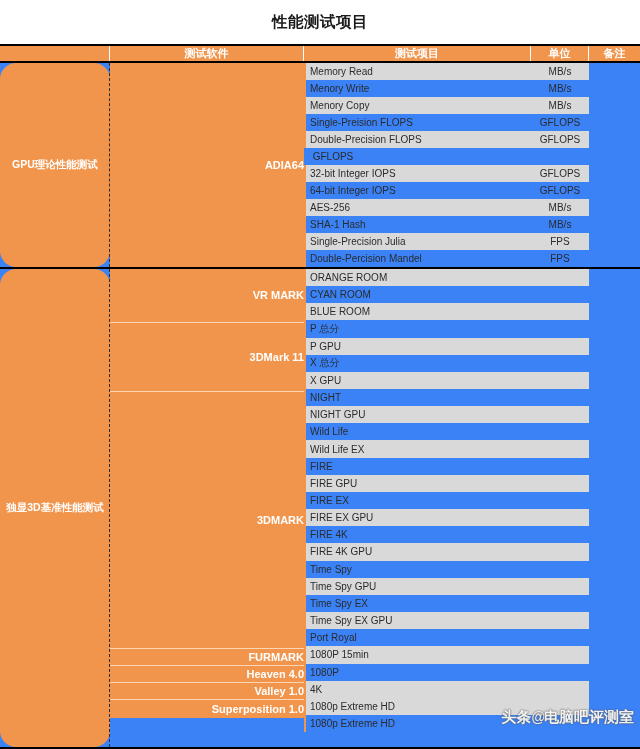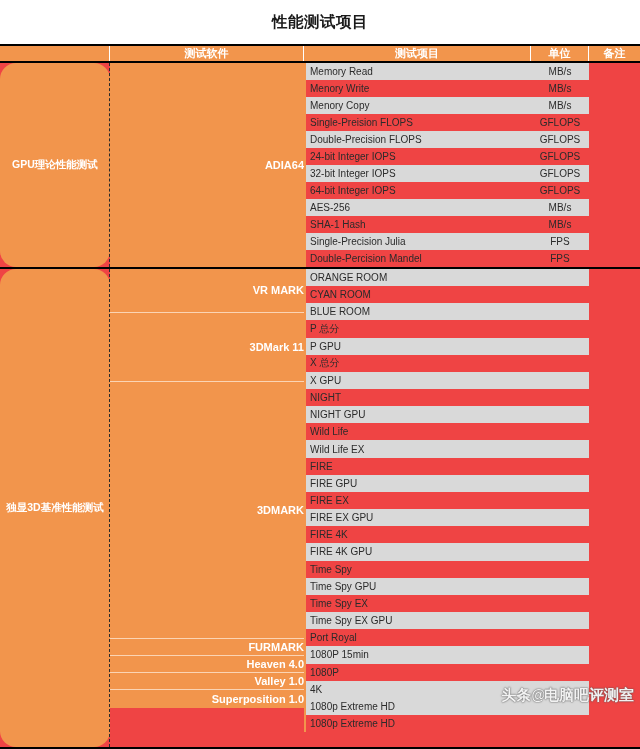--- a/index.html
+++ b/index.html
@@ -5,21 +5,21 @@
   * { box-sizing: border-box; margin: 0; padding: 0; }
   html, body {
     width: 640px; height: 749px;
     background: #ffffff;
     font-family: "Liberation Sans", "DejaVu Sans", sans-serif;
     overflow: hidden;
   }
   #page {
     position: relative;
     width: 640px; height: 749px;
-    background: #ef4444;
+    background: #3b82f6;
   }
 
   
   .title-bar {
     height: 44px;
     display: flex; align-items: center; justify-content: center;
     background: #ffffff;
   }
   .title-text {
     font-size: 15.5px;
@@ -131,21 +131,21 @@
   }
   .item-note {
     width: 51px;
     height: 100%;
   }
 
   
   .watermark {
     position: absolute;
     right: 6px;
-    bottom: 44px;
+    bottom: 22px;
     font-size: 15px;
     font-weight: bold;
     color: rgba(255,255,255,0.92);
     text-shadow: 0 0 2px rgba(90,90,90,0.85), 0 0 1px rgba(60,60,60,0.9);
     pointer-events: none;
     white-space: nowrap;
     margin-left: 38px;
   }
   .wm-logo {
     display: inline-block;
@@ -203,21 +203,20 @@
               <div class="item-name">Single-Preision FLOPS</div>
               <div class="item-unit">GFLOPS</div>
               <div class="item-note"></div>
             </div>
             <div class="item-row alt">
               <div class="item-name">Double-Precision FLOPS</div>
               <div class="item-unit">GFLOPS</div>
               <div class="item-note"></div>
             </div>
             <div class="item-row">
-              <div class="item-name">24-bit Integer IOPS</div>
               <div class="item-unit">GFLOPS</div>
               <div class="item-note"></div>
             </div>
             <div class="item-row alt">
               <div class="item-name">32-bit Integer IOPS</div>
               <div class="item-unit">GFLOPS</div>
               <div class="item-note"></div>
             </div>
             <div class="item-row">
               <div class="item-name">64-bit Integer IOPS</div>
@@ -244,21 +243,21 @@
               <div class="item-unit">FPS</div>
               <div class="item-note"></div>
             </div>
           </div>
         </div>
         <div class="section" style="height: 480.48px;">
           <div class="orange cat-cell">
             <span>独显3D基准性能测试</span>
           </div>
           <div class="soft-col">
-            <div class="soft-cell orange" style="height: 44px; flex-grow: 0;">
+            <div class="soft-cell orange" style="height: 54px; flex-grow: 0;">
               <span>VR MARK</span>
             </div>
             <div class="soft-cell orange" style="height: 68.64px; flex-grow: 0;">
               <span>3DMark 11</span>
             </div>
             <div class="soft-cell orange" style="height: 257.4px; flex-grow: 0;">
               <span>3DMARK</span>
             </div>
             <div class="soft-cell orange" style="height: 17.16px; flex-grow: 0;">
               <span>FURMARK</span>

